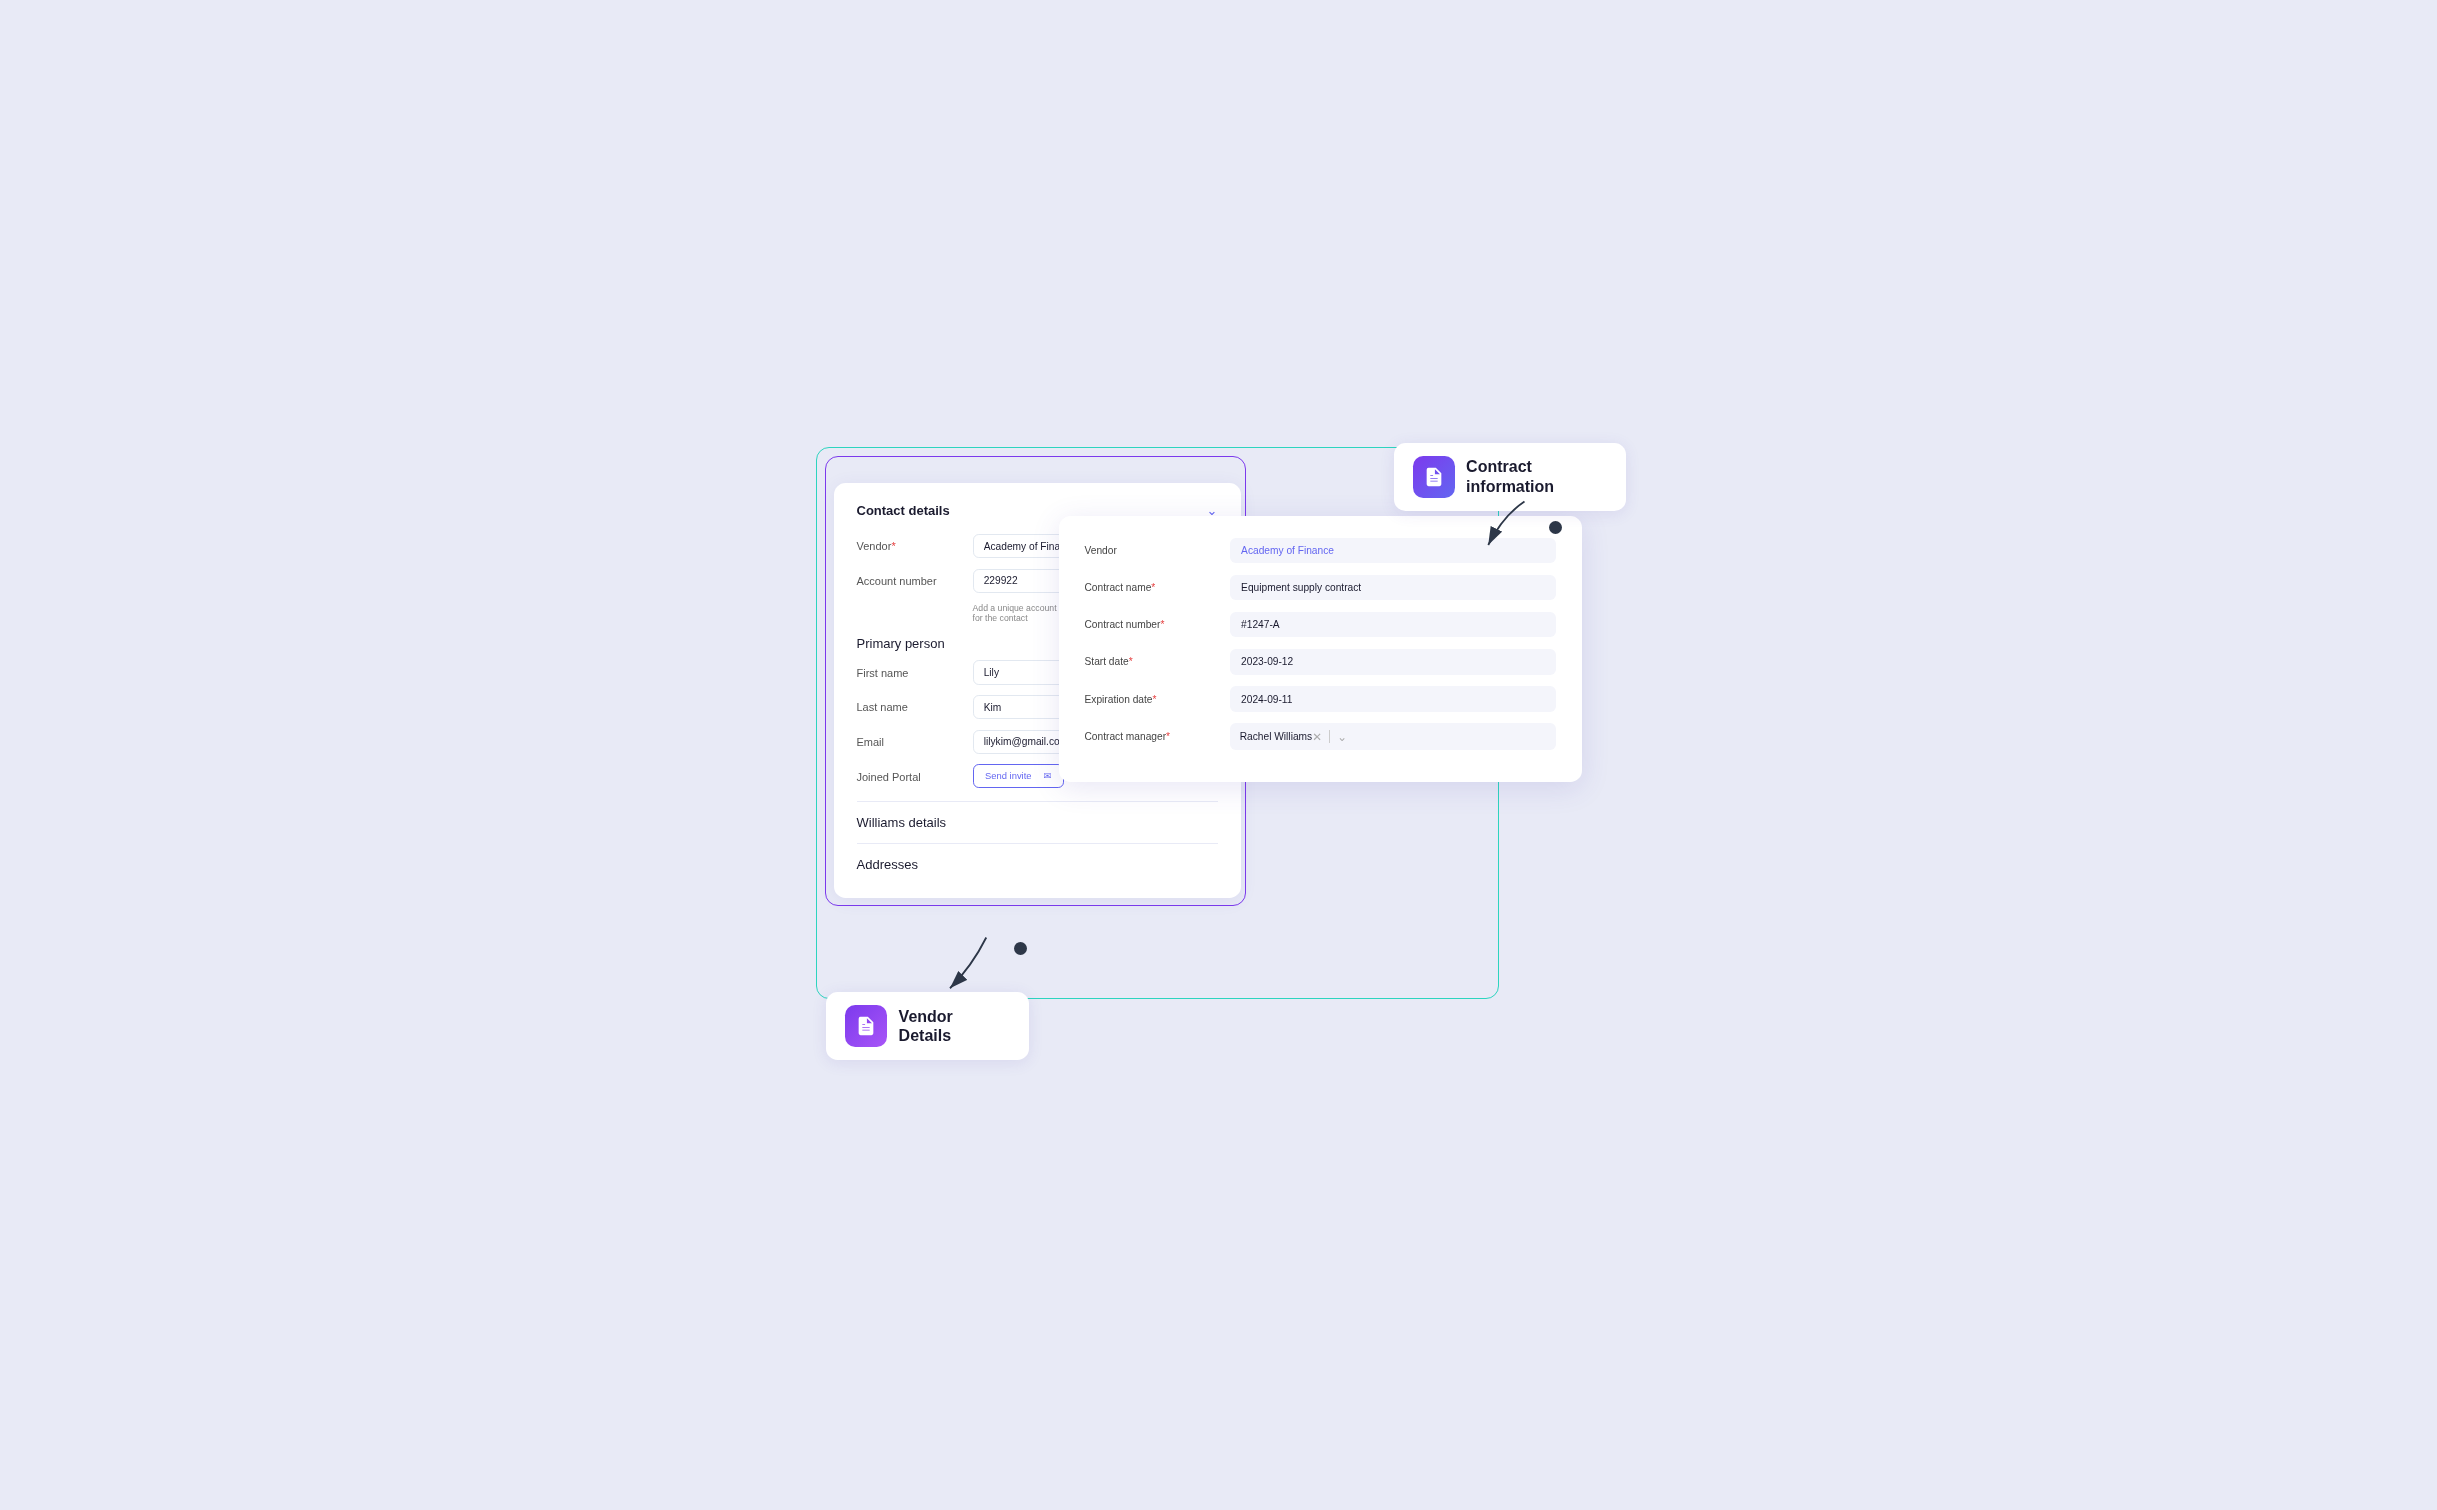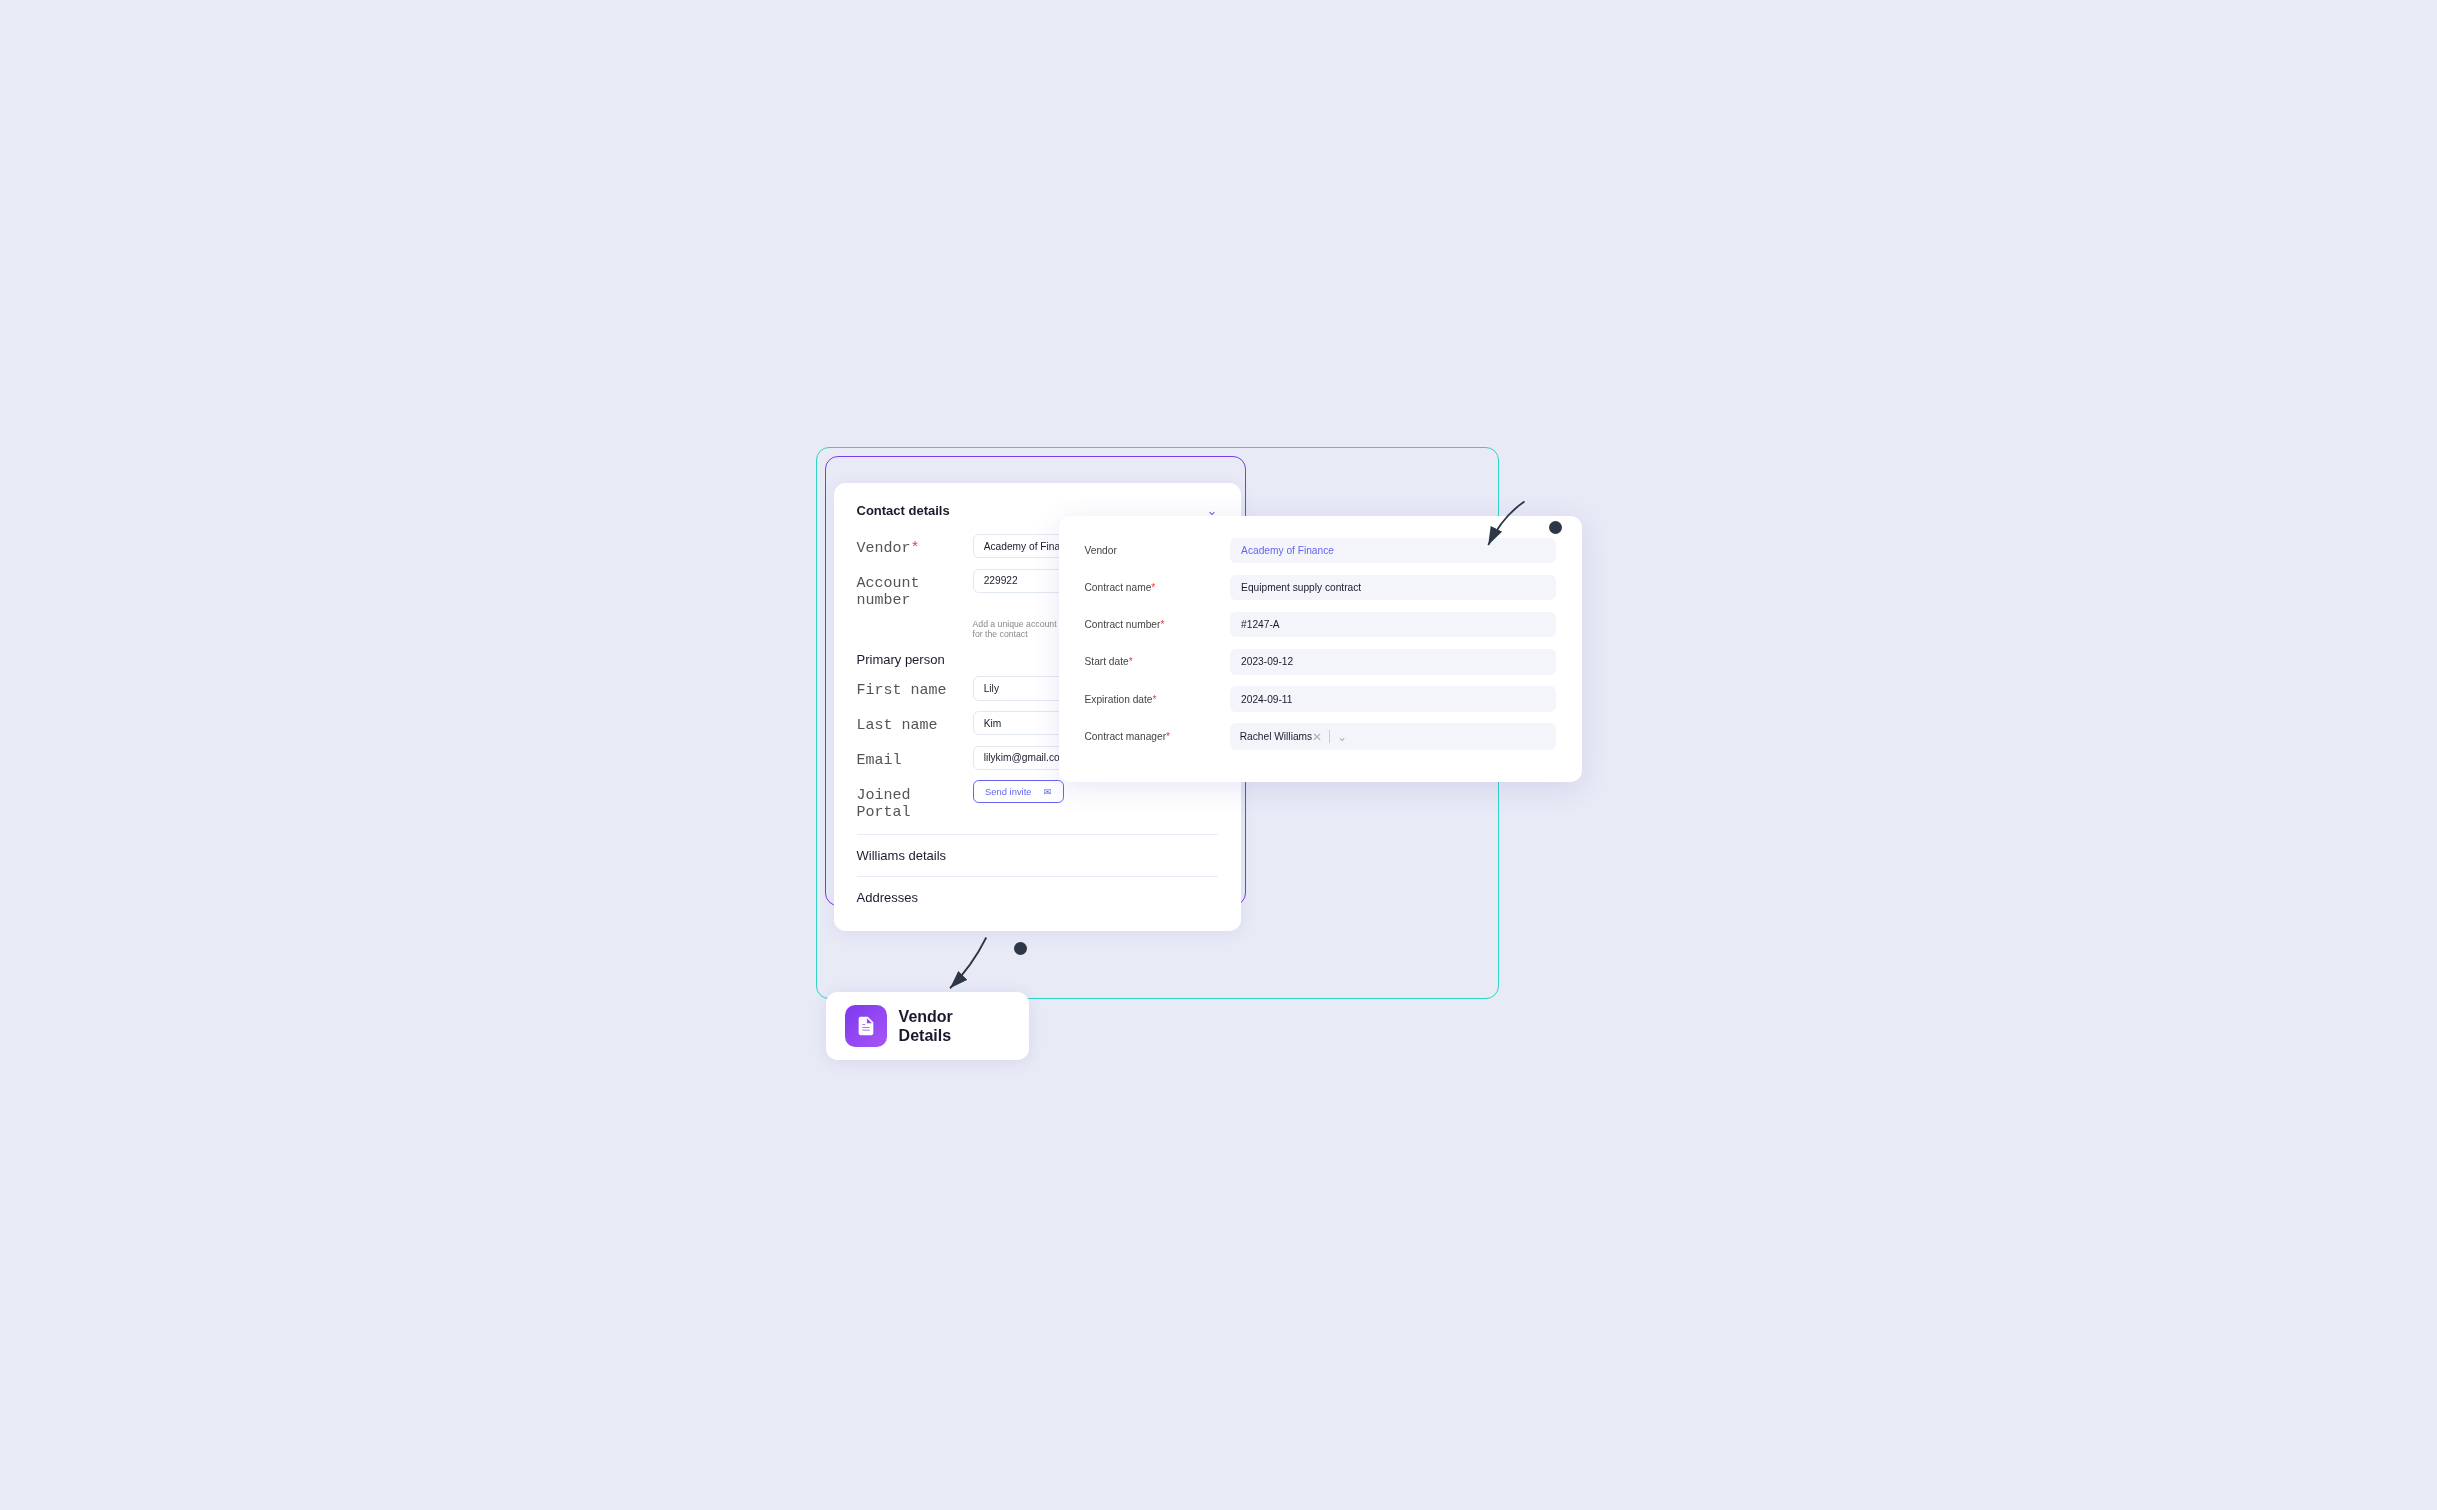--- a/index.html
+++ b/index.html
@@ -64,25 +64,24 @@
       color: #6366f1;
       font-size: 13px;
     }
     .field-row {
       display: flex;
       align-items: flex-start;
       margin-bottom: 10.2px;
     }
     .field-label {
       width: 116px;
-      font-size: 15px;
+      font-size: 11px;
       color: #555;
       padding-top: 6.5px;
       flex-shrink: 0;
-      font-family: Liberation Mono, monospace;
     }
     .field-label .required {
       color: #e53e3e;
     }
     .field-input {
       flex: 1;
       background: #fff;
       border: 1.1px solid #e2e8f0;
       border-radius: 5.8px;
       padding: 5.8px 10.2px;
@@ -360,20 +359,31 @@
           <span>✕</span>
           <span style="width:0.7px;height:13px;background:#ccc;display:inline-block;"></span>
           <span>⌄</span>
         </div>
       </div>
     </div>
 
 
   </div>
 
+  <div class="badge-box contract-badge">
+    <div class="badge-icon purple-bg">
+      <svg viewBox="0 0 24 24">
+        <path d="M14 2H6a2 2 0 00-2 2v16a2 2 0 002 2h12a2 2 0 002-2V8l-6-6zm-1 7V3.5L18.5 9H13zM8 13h8v1H8v-1zm0 3h8v1H8v-1zm0-6h3v1H8v-1z"></path>
+      </svg>
+    </div>
+    <div>
+      <div class="badge-text">Contract</div>
+      <div class="badge-text">information</div>
+    </div>
+  </div>
 
   <div class="connector-dot" style="top:78px; right:64px;"></div>
 
   <svg style="position:absolute;top:44px;right:87px;width:87px;height:87px;z-index:5;pointer-events:none;" viewBox="0 0 120 120" width="87" height="87">
     <defs>
       <marker id="arrowhead" markerWidth="10" markerHeight="7" refX="10" refY="3.5" orient="auto">
         <polygon points="0 0, 10 3.5, 0 7" fill="#2d3748"></polygon>
       </marker>
     </defs>
     <path d="M100 20 Q70 40 50 80" stroke="#2d3748" stroke-width="2.5" fill="none" marker-end="url(#arrowhead)"></path>

